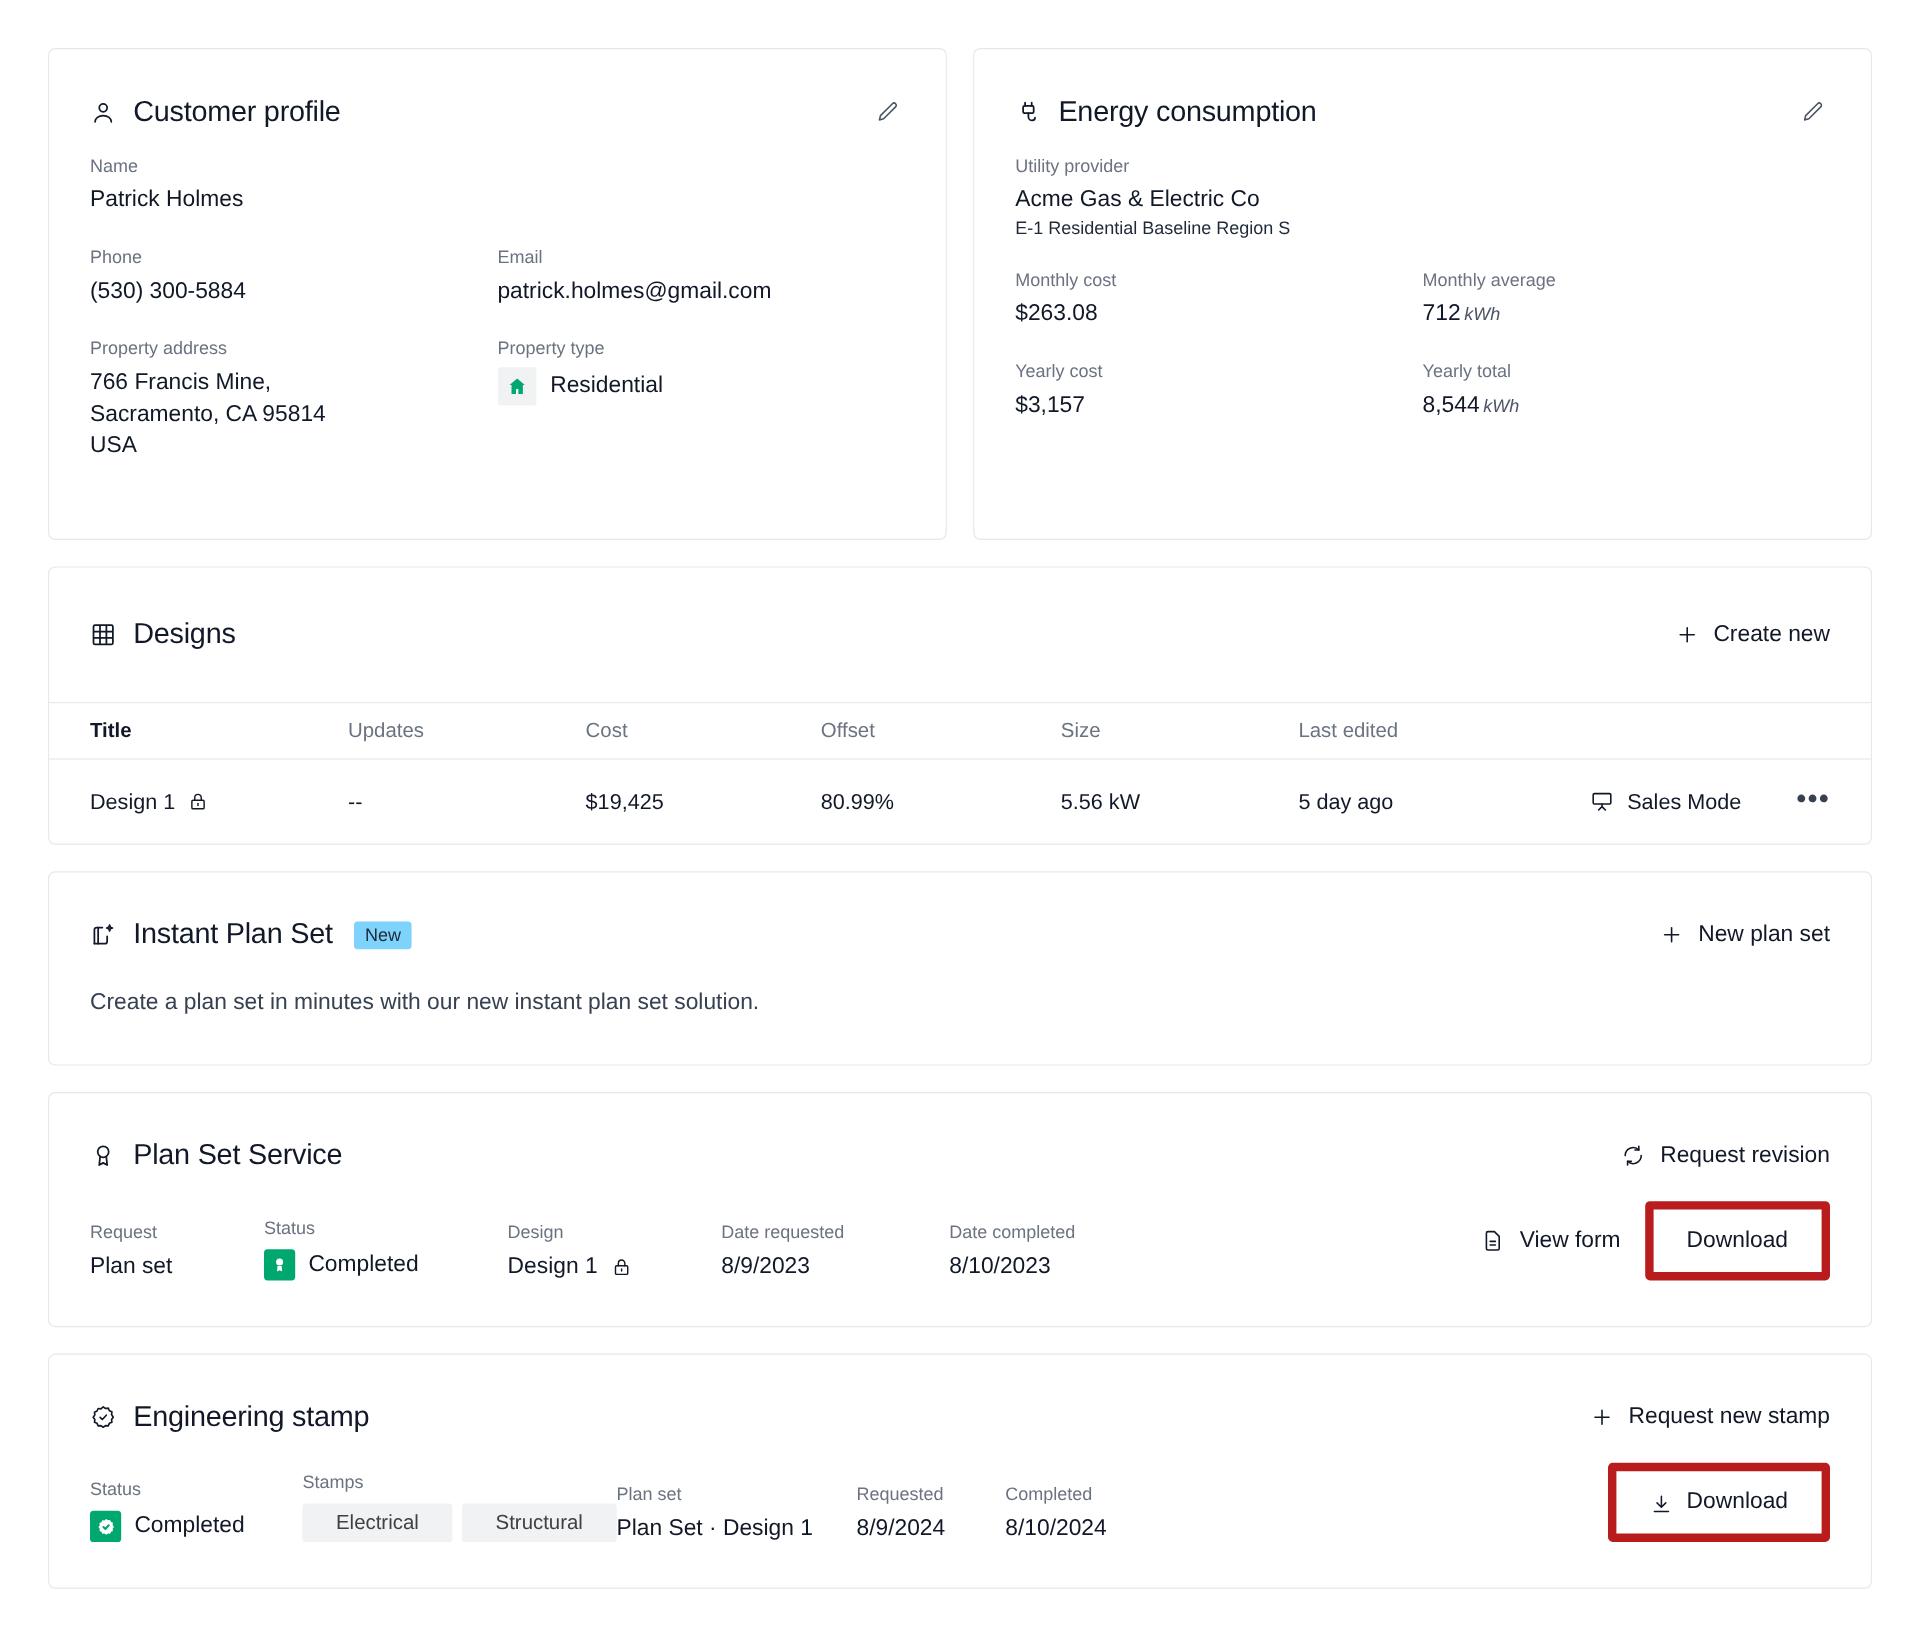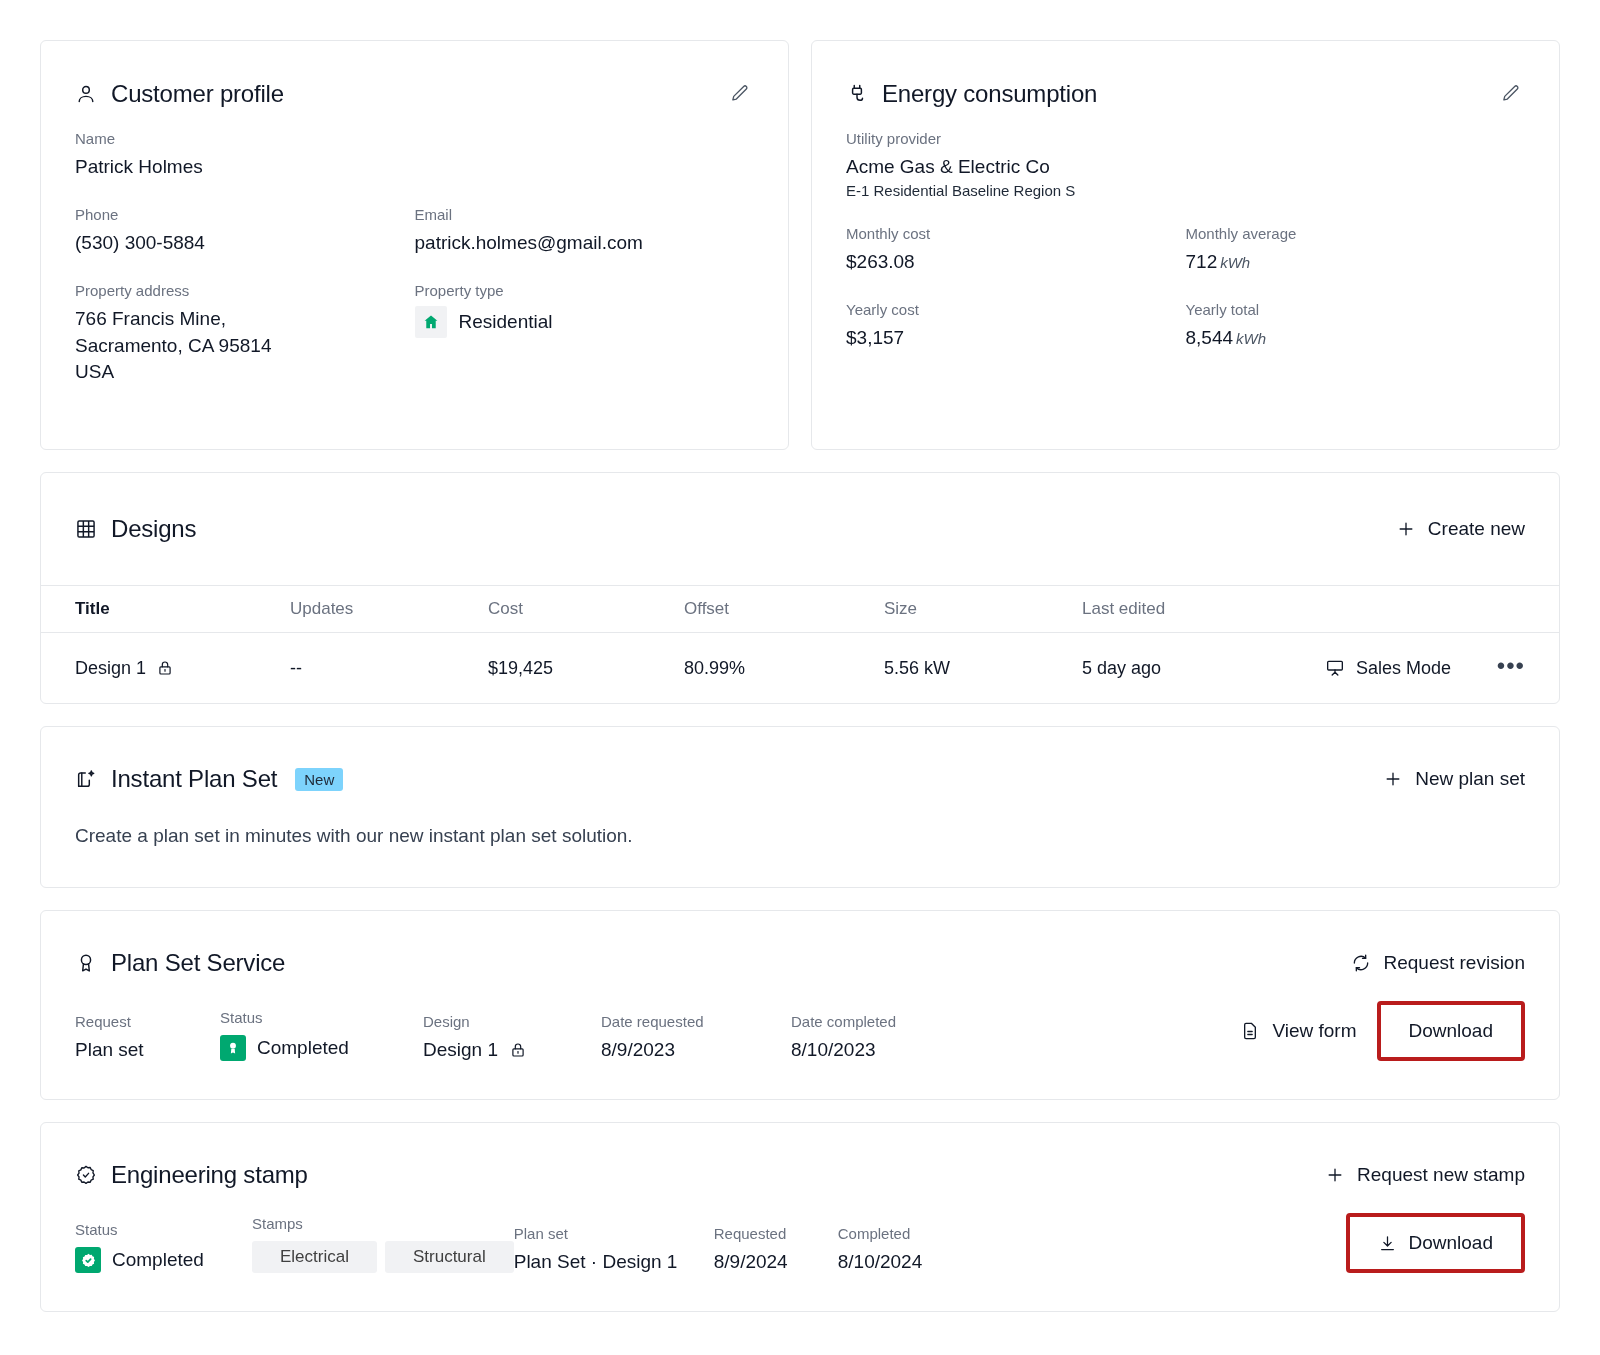--- a/index.html
+++ b/index.html
@@ -163,29 +163,29 @@
   .tag {
     background: #f1f2f4;
     color: #404040;
     font-size: 17px;
     padding: 6px 28px;
     border-radius: 3px;
   }
   .spacer { flex: 1 1 auto; }
   .actions { display: flex; align-items: center; gap: 20px; }
   .btn-outline {
-    border: 4px solid #b91c1c;
+    border: 7px solid #b91c1c;
     background: #ffffff;
     border-radius: 4px;
     font-size: 19px;
     color: #111827;
     padding: 15px 28px;
     cursor: pointer;
     font-family: "Liberation Sans", sans-serif;
-    display: inline-flex; align-items: center; gap: 12px;
+    display: inline-flex; align-items: flex-end; gap: 12px;
   }
 </style>
 </head>
 <body>
 
 <div class="top-row">
 
   <div class="card">
     <div class="card-head">
       <div class="head-left">

